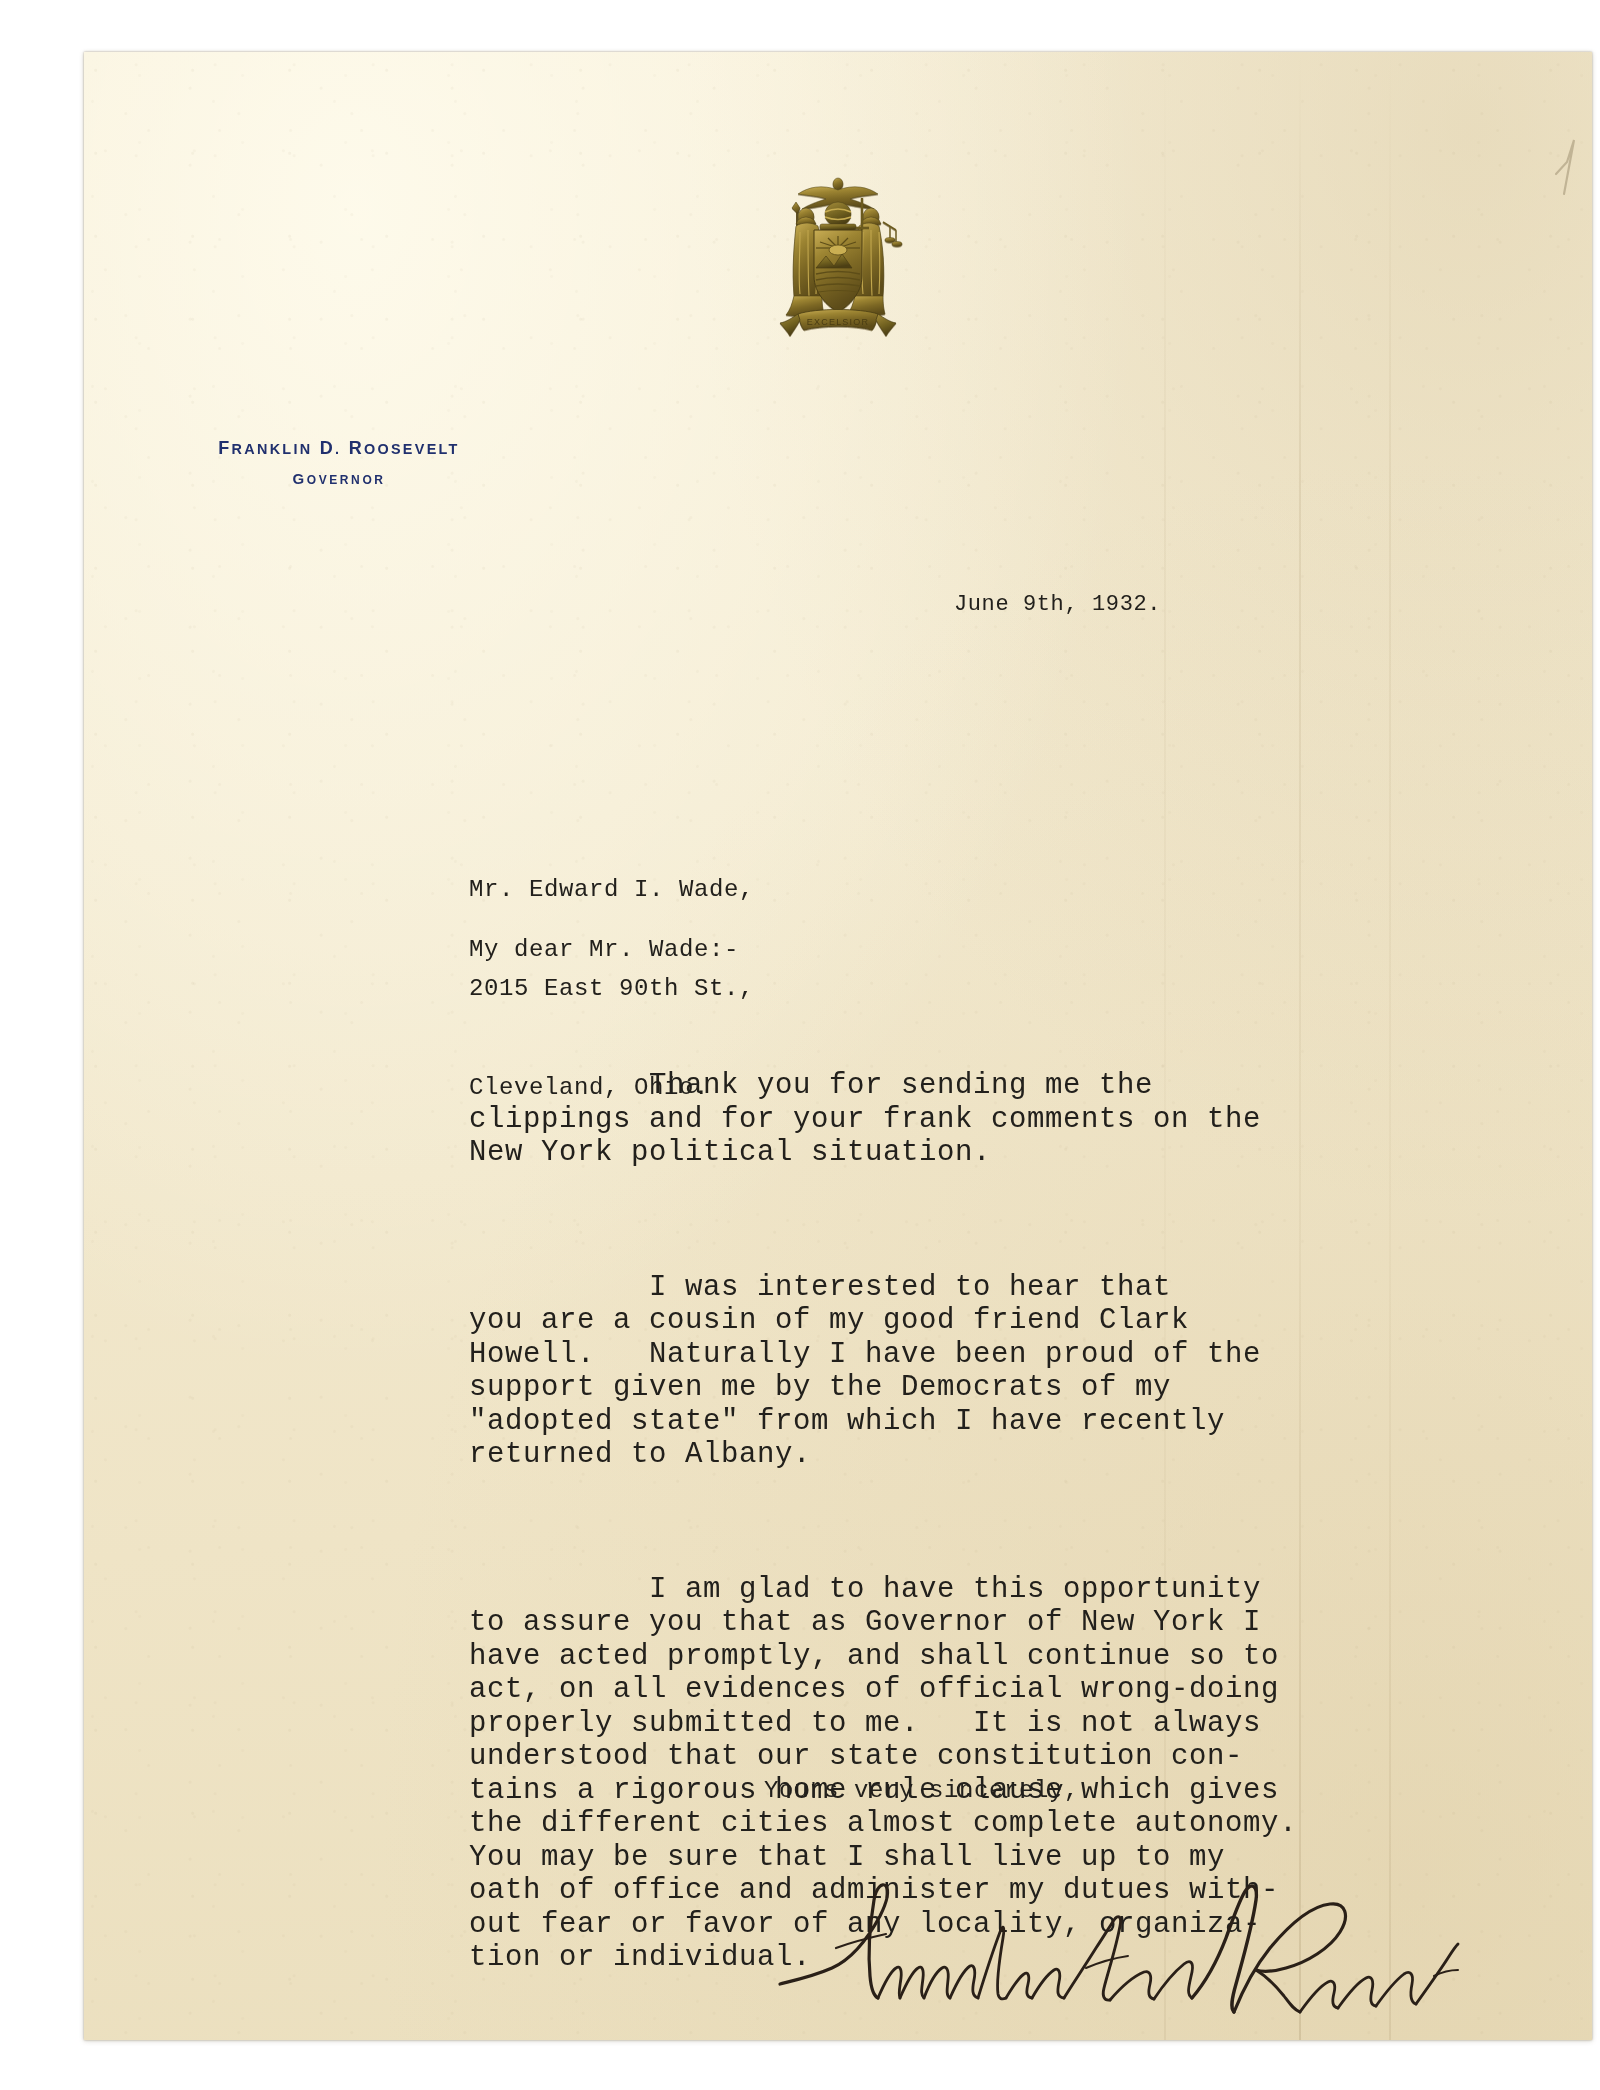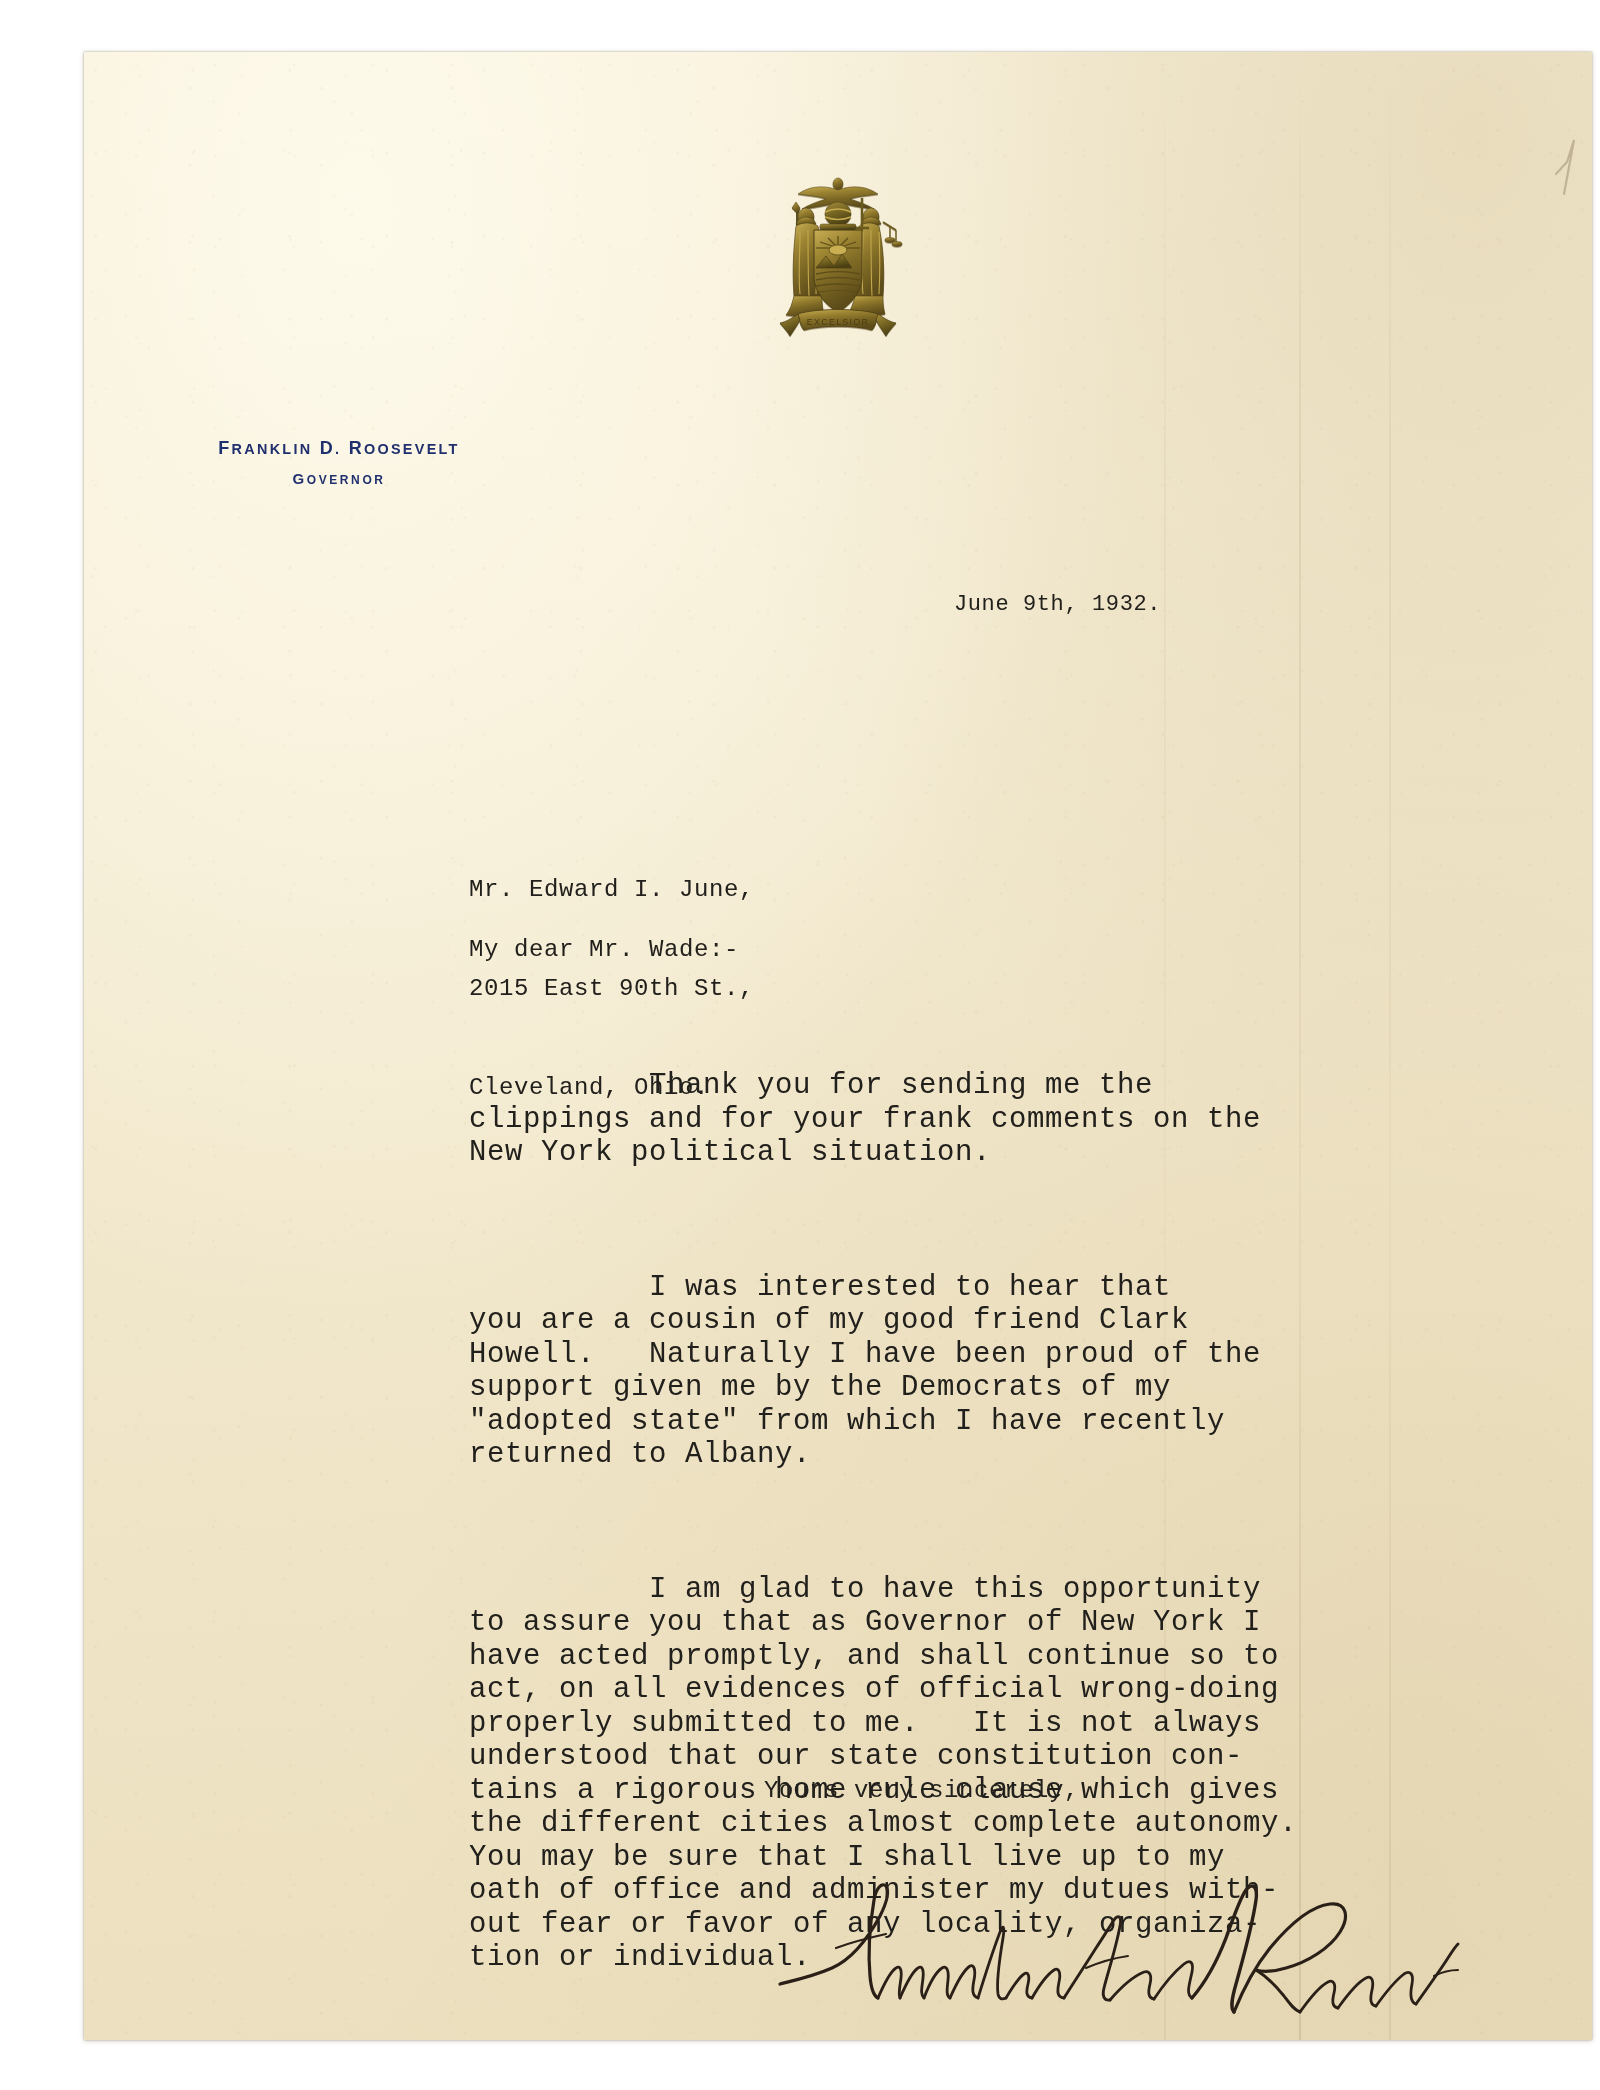--- a/index.html
+++ b/index.html
@@ -294,21 +294,21 @@
 
 
   <div id="letterhead-left">
     <div class="lhl-name">F<span class="sc">RANKLIN</span> D<span class="sc">.</span> R<span class="sc">OOSEVELT</span></div>
     <div class="lhl-role">G<span class="sc">OVERNOR</span></div>
   </div>
 
   <div id="date-line" class="tw">June 9th, 1932.</div>
 
   <div id="addressee" class="tw">
-    <div>Mr. Edward I. June,</div>
+    <div>Mr. Edward I. Wade,</div>
     <div>2015 East 90th St.,</div>
     <div>Cleveland, Ohio.</div>
   </div>
 
   <div id="salutation" class="tw">My dear Mr. Wade:-</div>
 
   <div id="body-blocks" class="tw">
     <p class="para">          Thank you for sending me the
 clippings and for your frank comments on the
 New York political situation.</p>

